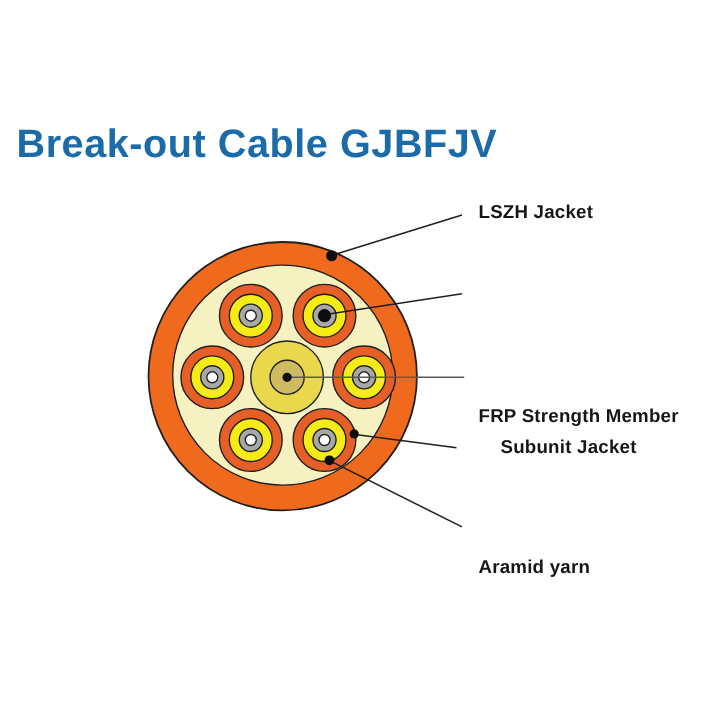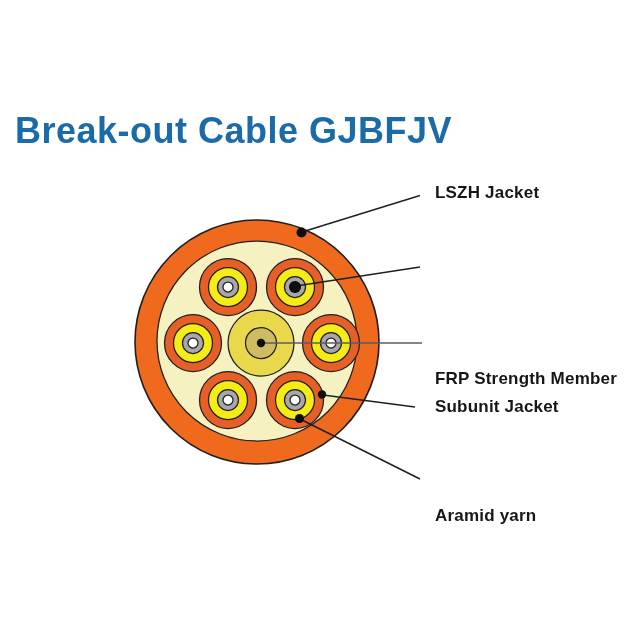--- a/index.html
+++ b/index.html
@@ -23,21 +23,21 @@
     position:absolute;left:15px;top:110px;
     font-size:36px;font-weight:700;letter-spacing:0.5px;
     color:var(--title-blue);white-space:nowrap;
   }
   .diagram-svg{position:absolute;left:0;top:0;width:640px;height:640px;}
   .callout-label{
     position:absolute;left:435px;transform:translateY(-50%);
     font-size:17px;font-weight:700;color:var(--label-black);
     white-space:nowrap;letter-spacing:0.2px;
   }
-  .lbl-0{top:193px;} .lbl-1{top:268px;} .lbl-2{top:343px;margin-top:36px;} .lbl-3{top:407px;} .lbl-4{top:480px;margin-top:36px;}
+  .lbl-0{top:193px;} .lbl-1{top:268px;} .lbl-2{top:343px;margin-top:36px;} .lbl-3{top:407px;margin-left:20px;} .lbl-4{top:480px;margin-top:36px;}
   .ring{stroke:var(--line-black);stroke-width:1.25px;}
   .leader{stroke:var(--line-black);stroke-width:1.4px;fill:none;}
   .leader-gray{stroke:#5c5c5c;}
   .leader-dot{fill:#0d0d0d;stroke:none;}
 </style>
 </head>
 <body>
 
 <div class="page">
 

